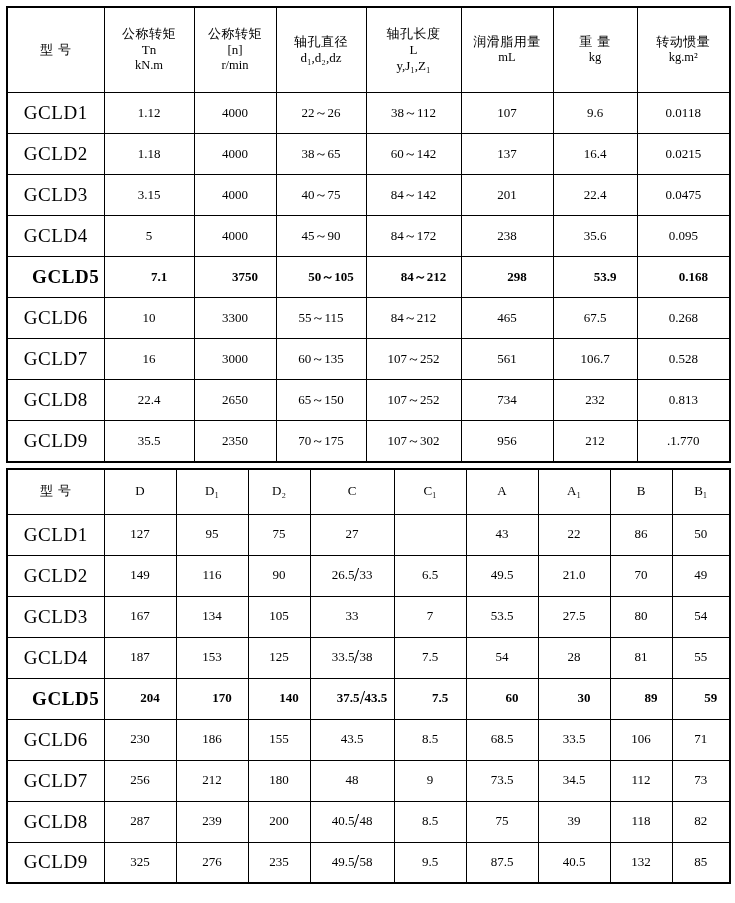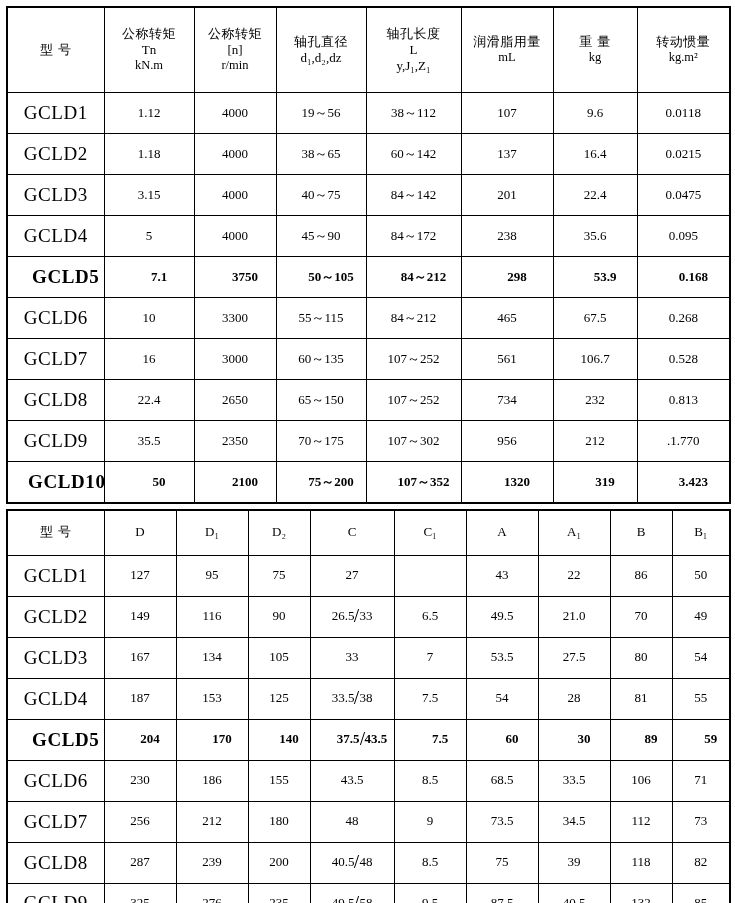--- a/index.html
+++ b/index.html
@@ -129,21 +129,21 @@
         <td>
           <span class="cn ln">转动惯量</span>
           <span class="unit ln">kg.m²</span>
         </td>
       </tr>
 
       <tr class="rowh">
         <td><span class="model">GCLD1</span></td>
         <td>1.12</td>
         <td>4000</td>
-        <td>19～56</td>
+        <td>22～26</td>
         <td>38～112</td>
         <td>107</td>
         <td>9.6</td>
         <td>0.0118</td>
       </tr>
       <tr class="rowh">
         <td><span class="model">GCLD2</span></td>
         <td>1.18</td>
         <td>4000</td>
         <td>38～65</td>
@@ -214,30 +214,20 @@
       </tr>
       <tr class="rowh">
         <td><span class="model">GCLD9</span></td>
         <td>35.5</td>
         <td>2350</td>
         <td>70～175</td>
         <td>107～302</td>
         <td>956</td>
         <td>212</td>
         <td>.1.770</td>
-      </tr>
-      <tr class="rowh bold">
-        <td><span class="model">GCLD10</span></td>
-        <td>50</td>
-        <td>2100</td>
-        <td>75～200</td>
-        <td>107～352</td>
-        <td>1320</td>
-        <td>319</td>
-        <td>3.423</td>
       </tr>
     </tbody>
   </table>
 
   <table class="t2">
     <colgroup>
       <col style="width:97px">
         <col style="width:72px">
         <col style="width:72px">
       <col style="width:62px">

